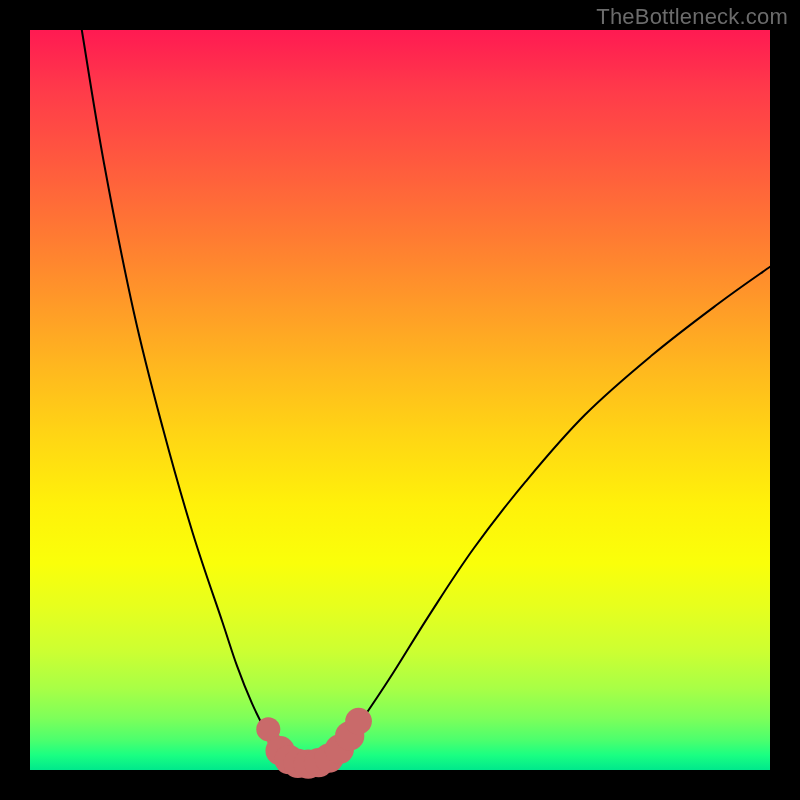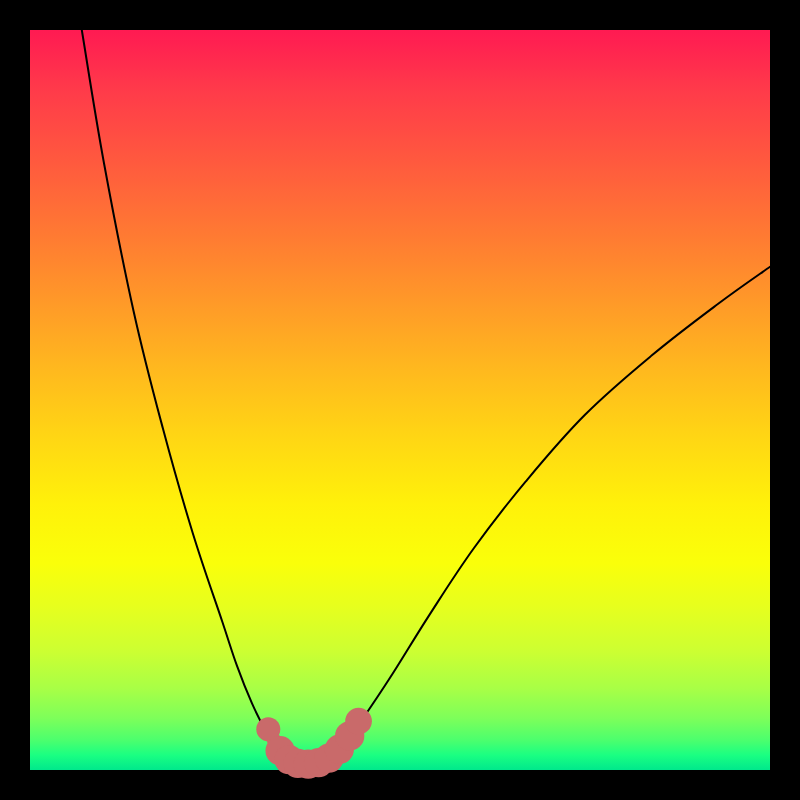--- a/index.html
+++ b/index.html
@@ -80,13 +80,14 @@
           <circle cx="267.88000000000005" cy="733.34" r="14.656" fill="#c96a6a"></circle>
           <circle cx="278.24" cy="734.08" r="14.656" fill="#c96a6a"></circle>
           <circle cx="288.6" cy="732.6" r="14.656" fill="#c96a6a"></circle>
           <circle cx="298.96" cy="728.16" r="14.656" fill="#c96a6a"></circle>
           <circle cx="309.32" cy="719.28" r="14.656" fill="#c96a6a"></circle>
           <circle cx="319.68000000000006" cy="705.96" r="14.656" fill="#c96a6a"></circle>
           <circle cx="328.56" cy="691.16" r="13.324" fill="#c96a6a"></circle>
         </g>
     </svg>
   </div>
+  <div class="watermark">TheBottleneck.com</div>
 </div>
 
 </body></html>

